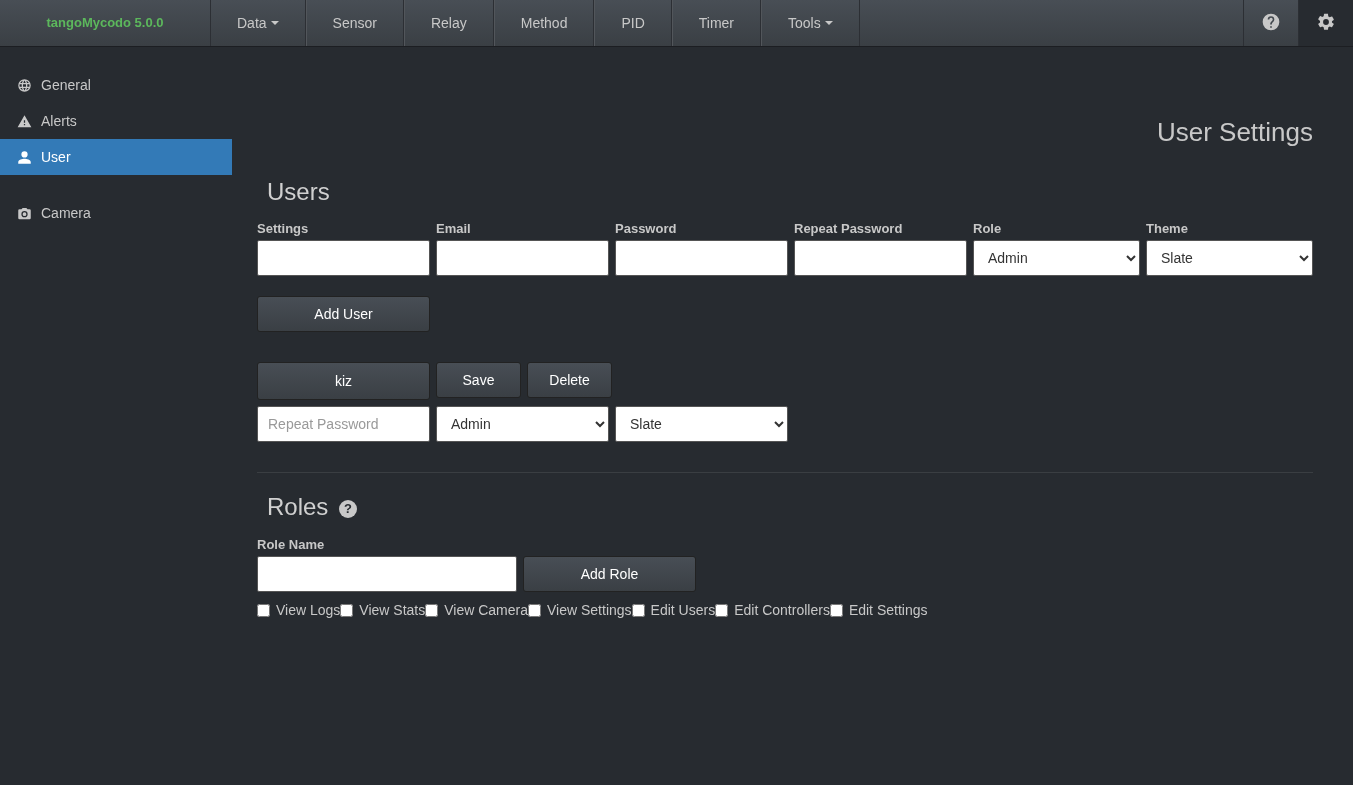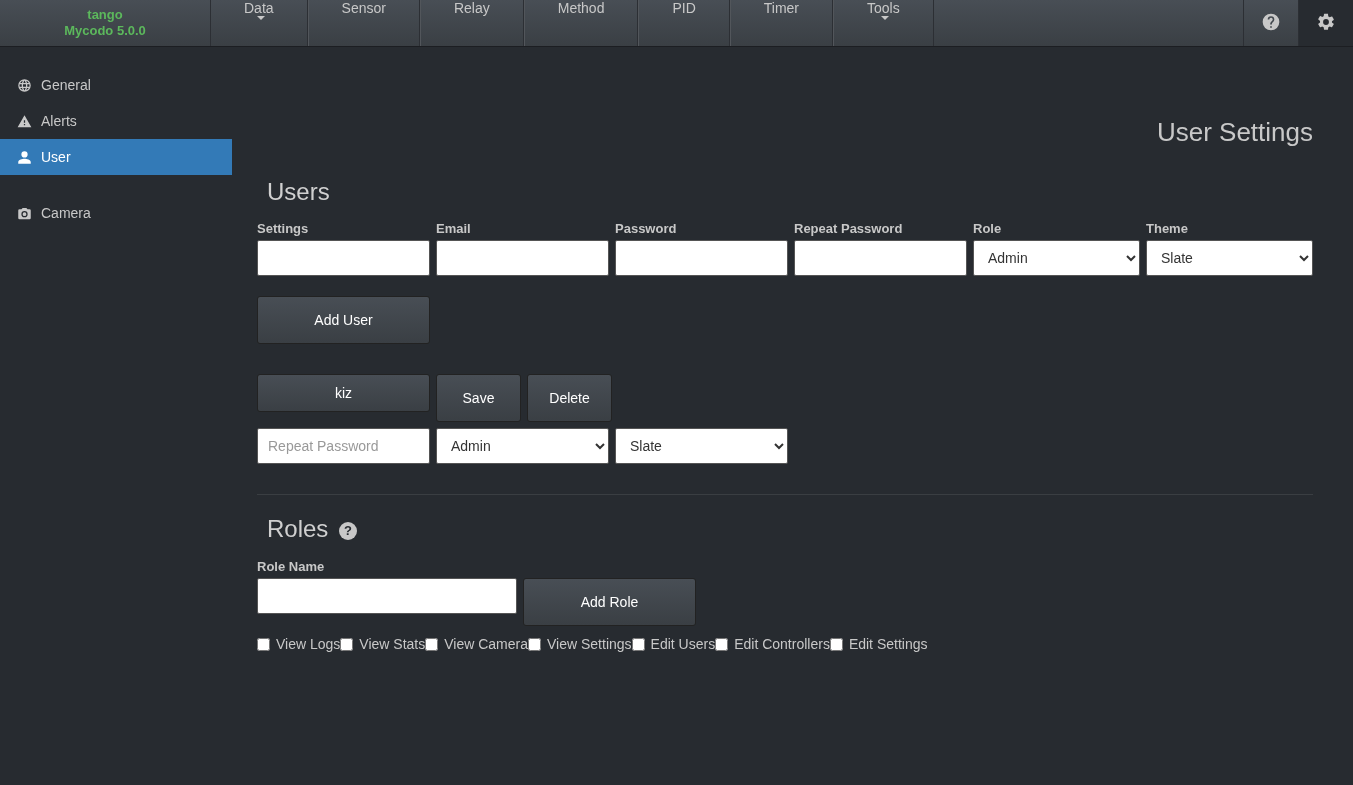--- a/index.html
+++ b/index.html
@@ -21,40 +21,39 @@
 .navbar {
   height: 47px;
   background: linear-gradient(#484e55, #3a3f44);
   border-bottom: 1px solid #1c1e22;
   display: flex;
   align-items: stretch;
 }
 .brand {
   width: 210px;
   display: flex;
-  flex-direction: column;
+  flex-direction: row;
   align-items: center;
   justify-content: center;
   color: #5cb85c;
   font-weight: bold;
   font-size: 13px;
   line-height: 1.2;
 }
 .nav-items {
   display: flex;
 }
 .nav-item {
-  padding: 0 33px;
+  padding: 0 26px;
   display: flex;
   align-items: center;
   color: #c8c8c8;
   border-right: 1px solid #2c2f34;
   border-left: 1px solid #52565b;
   cursor: pointer;
-  flex-direction: column;
 }
 .nav-item:first-child {
   border-left: 1px solid #2c2f34;
 }
 .nav-item .caret {
   margin-left: 4px;
   display: inline-block;
   width: 0; height: 0;
   border-left: 4px solid transparent;
   border-right: 4px solid transparent;
@@ -163,21 +162,21 @@
   padding: 4px 10px;
   font-size: 14px;
   color: #333;
   border-radius: 2px;
 }
 input::placeholder { color: #999; }
 select {
   appearance: auto;
 }
 .btn {
-  height: 48px;
+  height: 36px;
   padding: 0 20px;
   background: linear-gradient(#484e55, #3a3f44);
   border: 1px solid #222;
   color: #fff;
   font-size: 14px;
   cursor: pointer;
   border-radius: 3px;
 }
 .btn-wide { width: 173px; }
 .user-label-btn {

